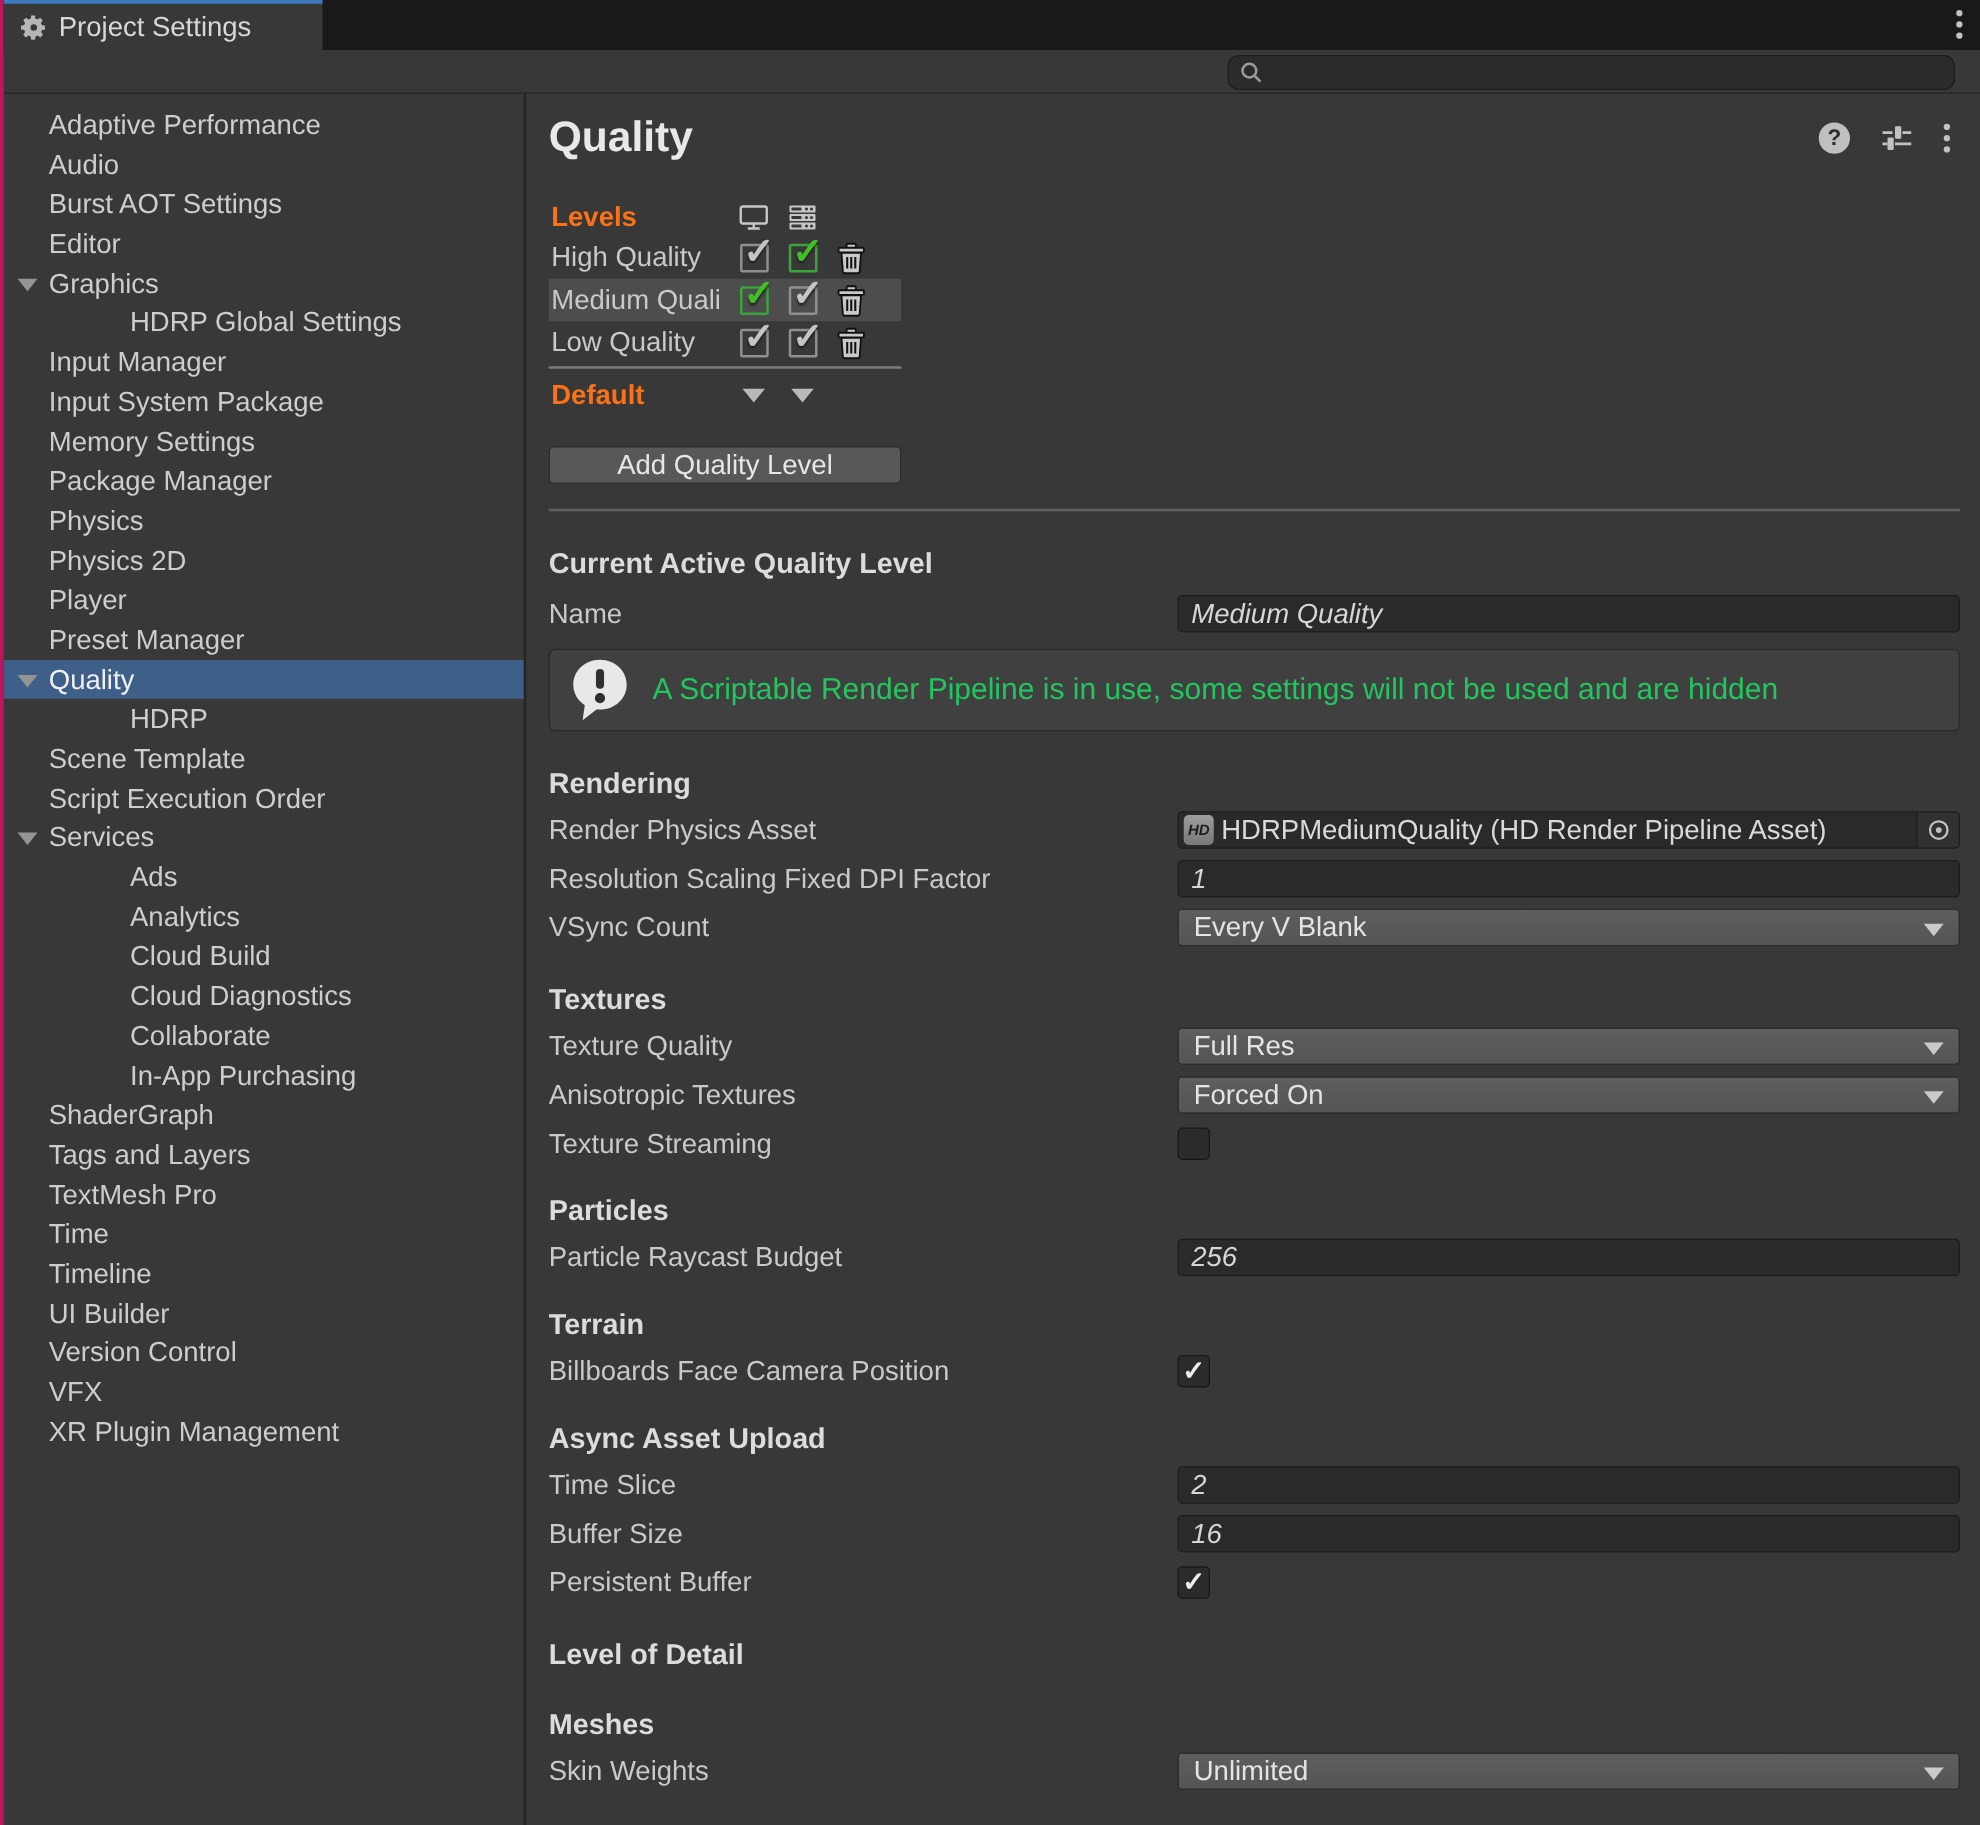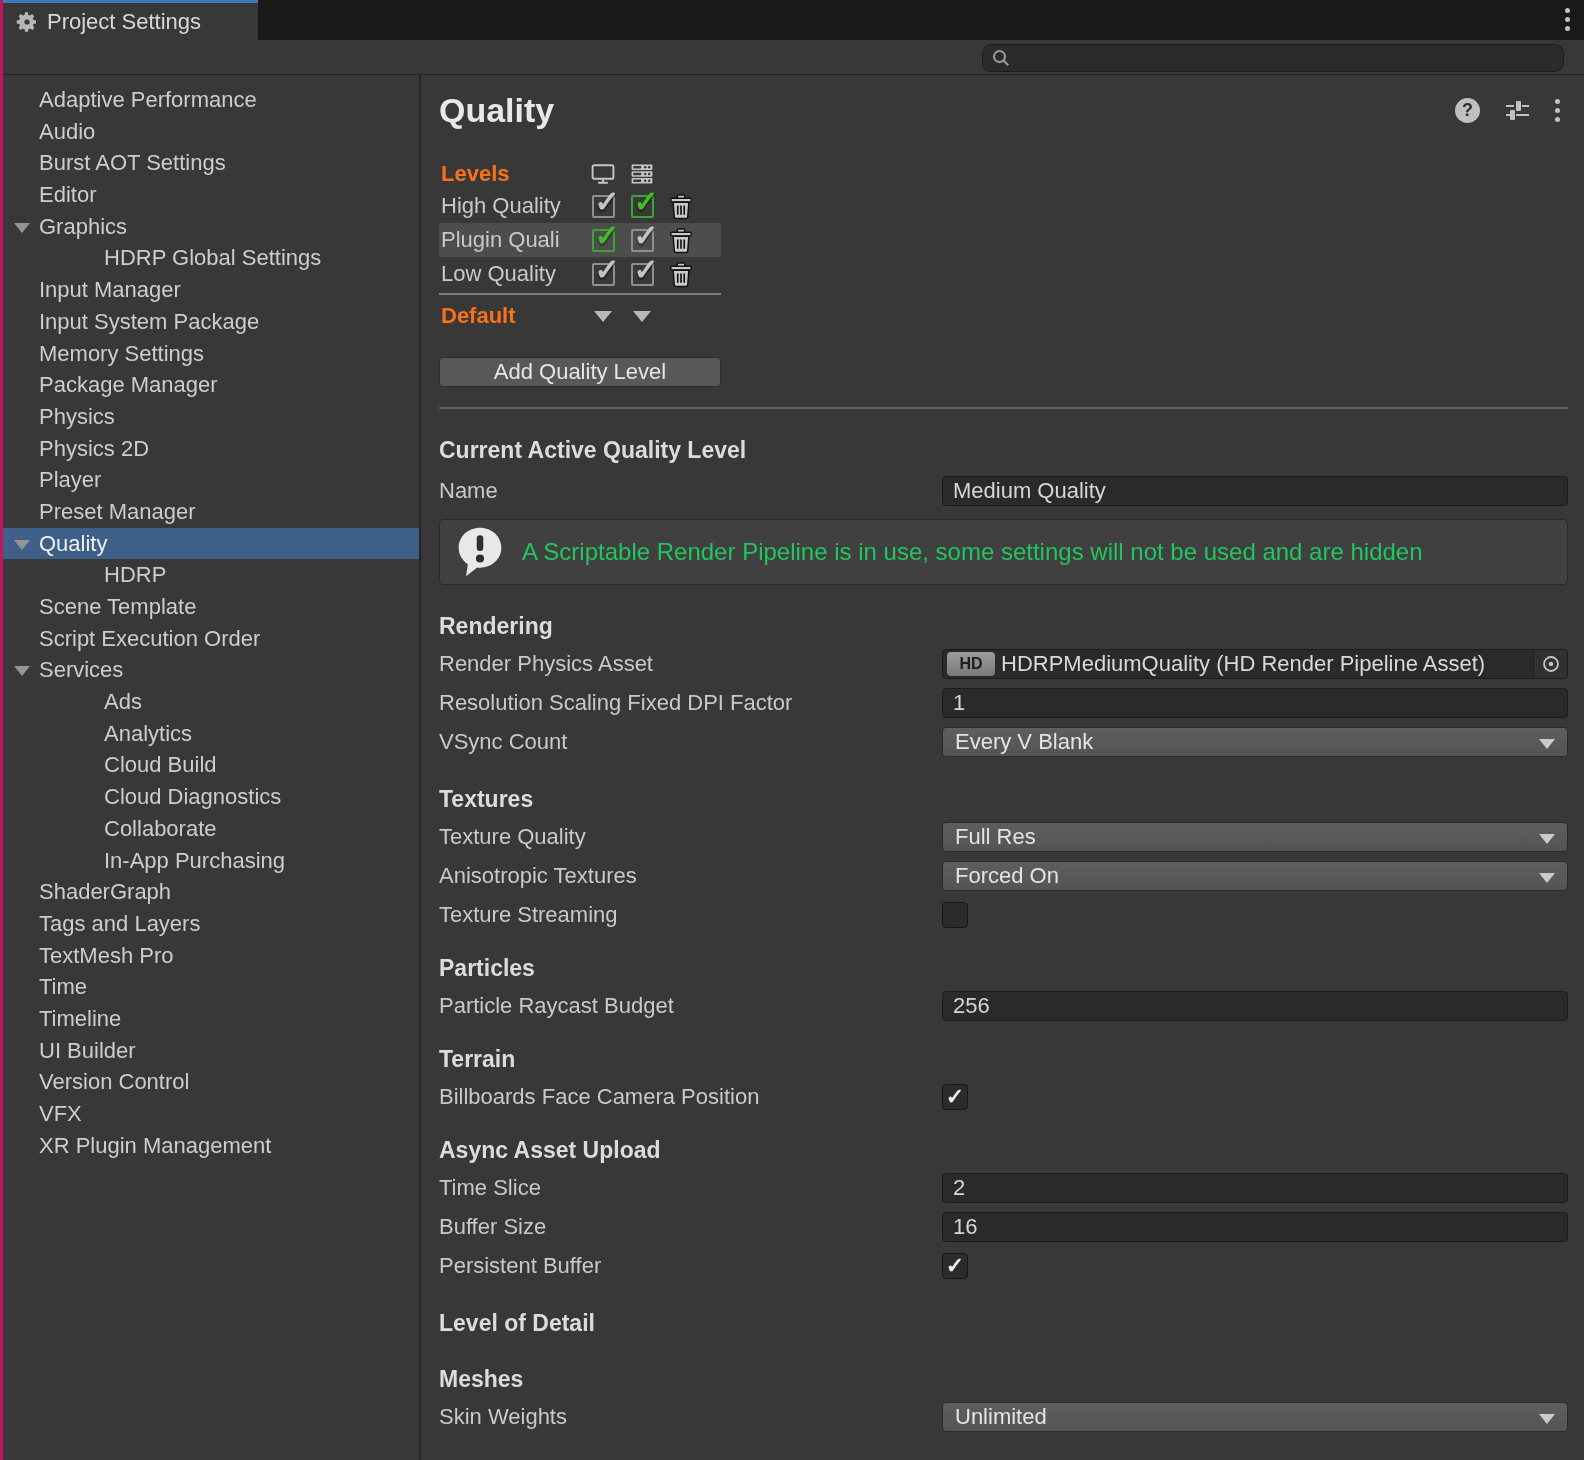--- a/index.html
+++ b/index.html
@@ -69,35 +69,35 @@
            border:1px solid #2d2d2d; border-radius:4px; color:#e6e6e6; font-size:22px;
            font-family:inherit; cursor:pointer;}
   .big-sep{border:none; border-top:2px solid #606060; margin:20px 0 0 0;}
   
   .section-title{margin-top:26px; font-size:23px; font-weight:bold; color:#dcdcdc; height:30px; line-height:30px;}
   .tight{margin-top:22px;}
   .frow{display:flex; align-items:center; height:32px; margin-top:7px;}
   .flabel{width:503px; font-size:22px; color:#c9c9c9; flex:none; overflow:hidden; white-space:nowrap;}
   .fvalue{flex:1; display:flex; align-items:center;}
   .tfield{width:100%; height:30px; background:var(--field-bg); border:1px solid #1c1c1c;
-          border-radius:4px; color:#d6d6d6; font-size:22px; padding:0 10px; font-family:inherit; outline:none;}
+          border-radius:4px; color:#d6d6d6; font-size:22px; padding:0 10px; font-family:inherit; outline:none;font-style:italic;}
   .dropdown{width:100%; height:30px; background:linear-gradient(#5e5e5e,#545454);
             border:1px solid #2b2b2b; border-radius:4px; display:flex; align-items:center;
             padding:0 12px; color:#e4e4e4; font-size:22px; cursor:pointer; position:relative;}
   .dropdown .dd-arrow{position:absolute; right:12px; top:11px; width:0; height:0;
             border-left:8px solid transparent; border-right:8px solid transparent;
             border-top:10px solid #cacaca;}
   .checkbox{width:26px; height:26px; background:#2b2b2b; border:1px solid #161616;
             border-radius:4px; display:flex; align-items:center; justify-content:center;
             color:#ededed; font-size:22px; font-weight:bold; cursor:pointer; line-height:1;}
   .objfield{width:100%; height:30px; background:var(--field-bg); border:1px solid #1c1c1c;
             border-radius:4px; display:flex; align-items:center; overflow:hidden; cursor:pointer;}
-  .objfield .badge{width:48px; height:24px; margin:0 6px 0 4px; border-radius:4px; flex:none;
-            background:linear-gradient(#9d9d9d,#787878); color:#1d1d1d; font-size:16px;
-            font-weight:bold; display:flex; align-items:center; justify-content:center;}
+  .objfield .badge{width:24px; height:24px; margin:0 6px 0 4px; border-radius:4px; flex:none;
+            background:linear-gradient(#9d9d9d,#787878); color:#1d1d1d; font-size:12px;
+            font-weight:bold; display:flex; align-items:center; justify-content:center;font-style:italic;}
   .objfield .objtext{flex:1; font-size:22px; color:#d9d9d9; white-space:nowrap; overflow:hidden;}
   .objfield .picker{width:34px; height:100%; border-left:1px solid #1c1c1c; background:#313131;
             display:flex; align-items:center; justify-content:center; flex:none; cursor:pointer;}
   
   .infobox{margin-top:12px; min-height:62px; background:#404040; border:1px solid #292929;
            border-radius:5px; display:flex; align-items:center; gap:16px; padding:4px 14px;}
   .infobox .msg{font-size:24px; color:#22c55e;}
   .name-row{margin-top:10px;}
 </style>
 </head>
@@ -378,21 +378,21 @@
                   <path d="M4.5 9.5h17l-1.2 16a1.8 1.8 0 0 1-1.8 1.6H7.5a1.8 1.8 0 0 1-1.8-1.6z"></path>
                 </g>
               <g stroke="#111" stroke-width="1.8">
                   <path d="M9.5 13v10M13 13v10M16.5 13v10"></path>
                 </g>
             </svg>
           </div>
         </div>
 
         <div class="lvl-row selected">
-          <div class="lvl-label">Plugin Quali</div>
+          <div class="lvl-label">Medium Quali</div>
           <div class="lvl-col">
               <span class="mcb green">
                 <span class="chk">✓</span>
               </span>
             </div>
           <div class="lvl-col">
               <span class="mcb">
                 <span class="chk">✓</span>
               </span>
             </div>

